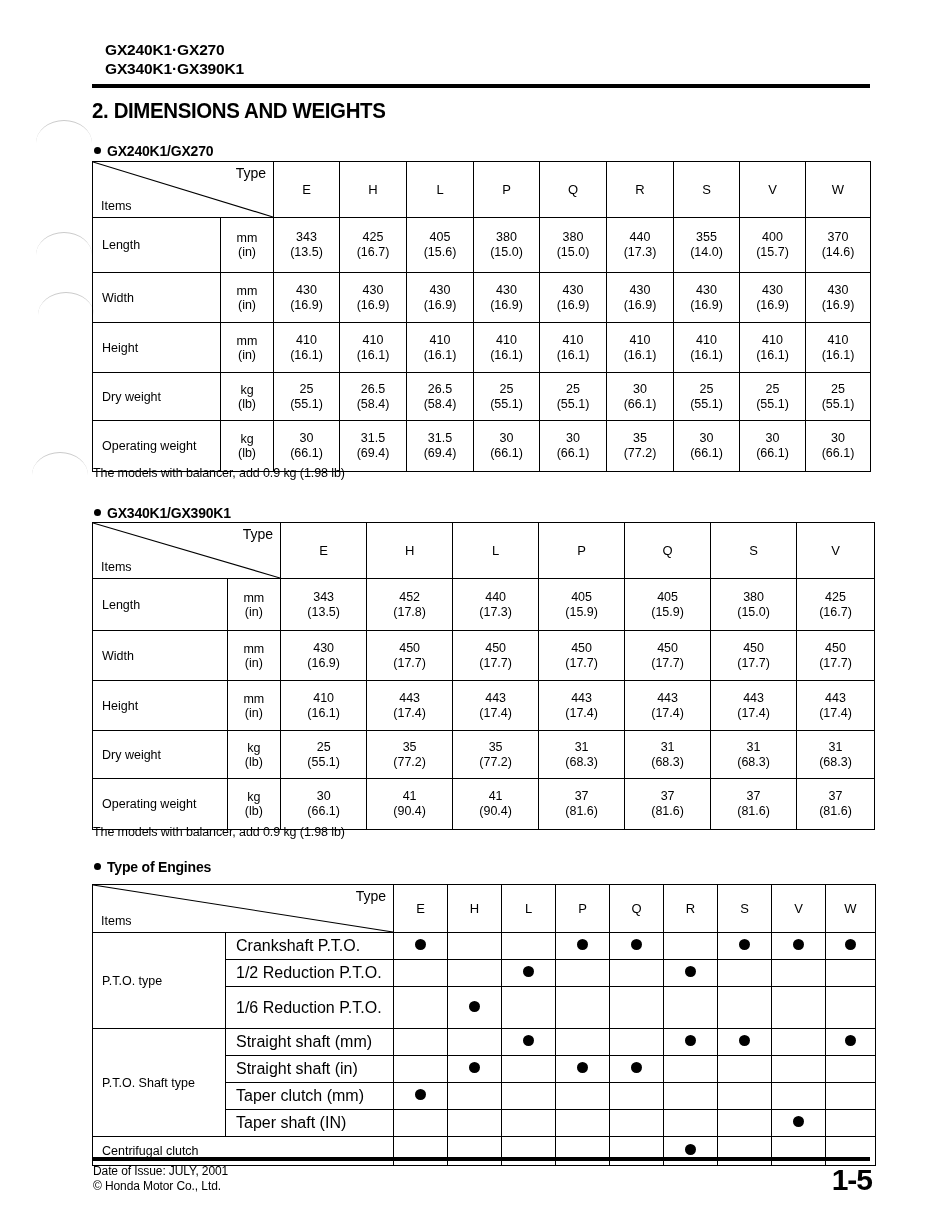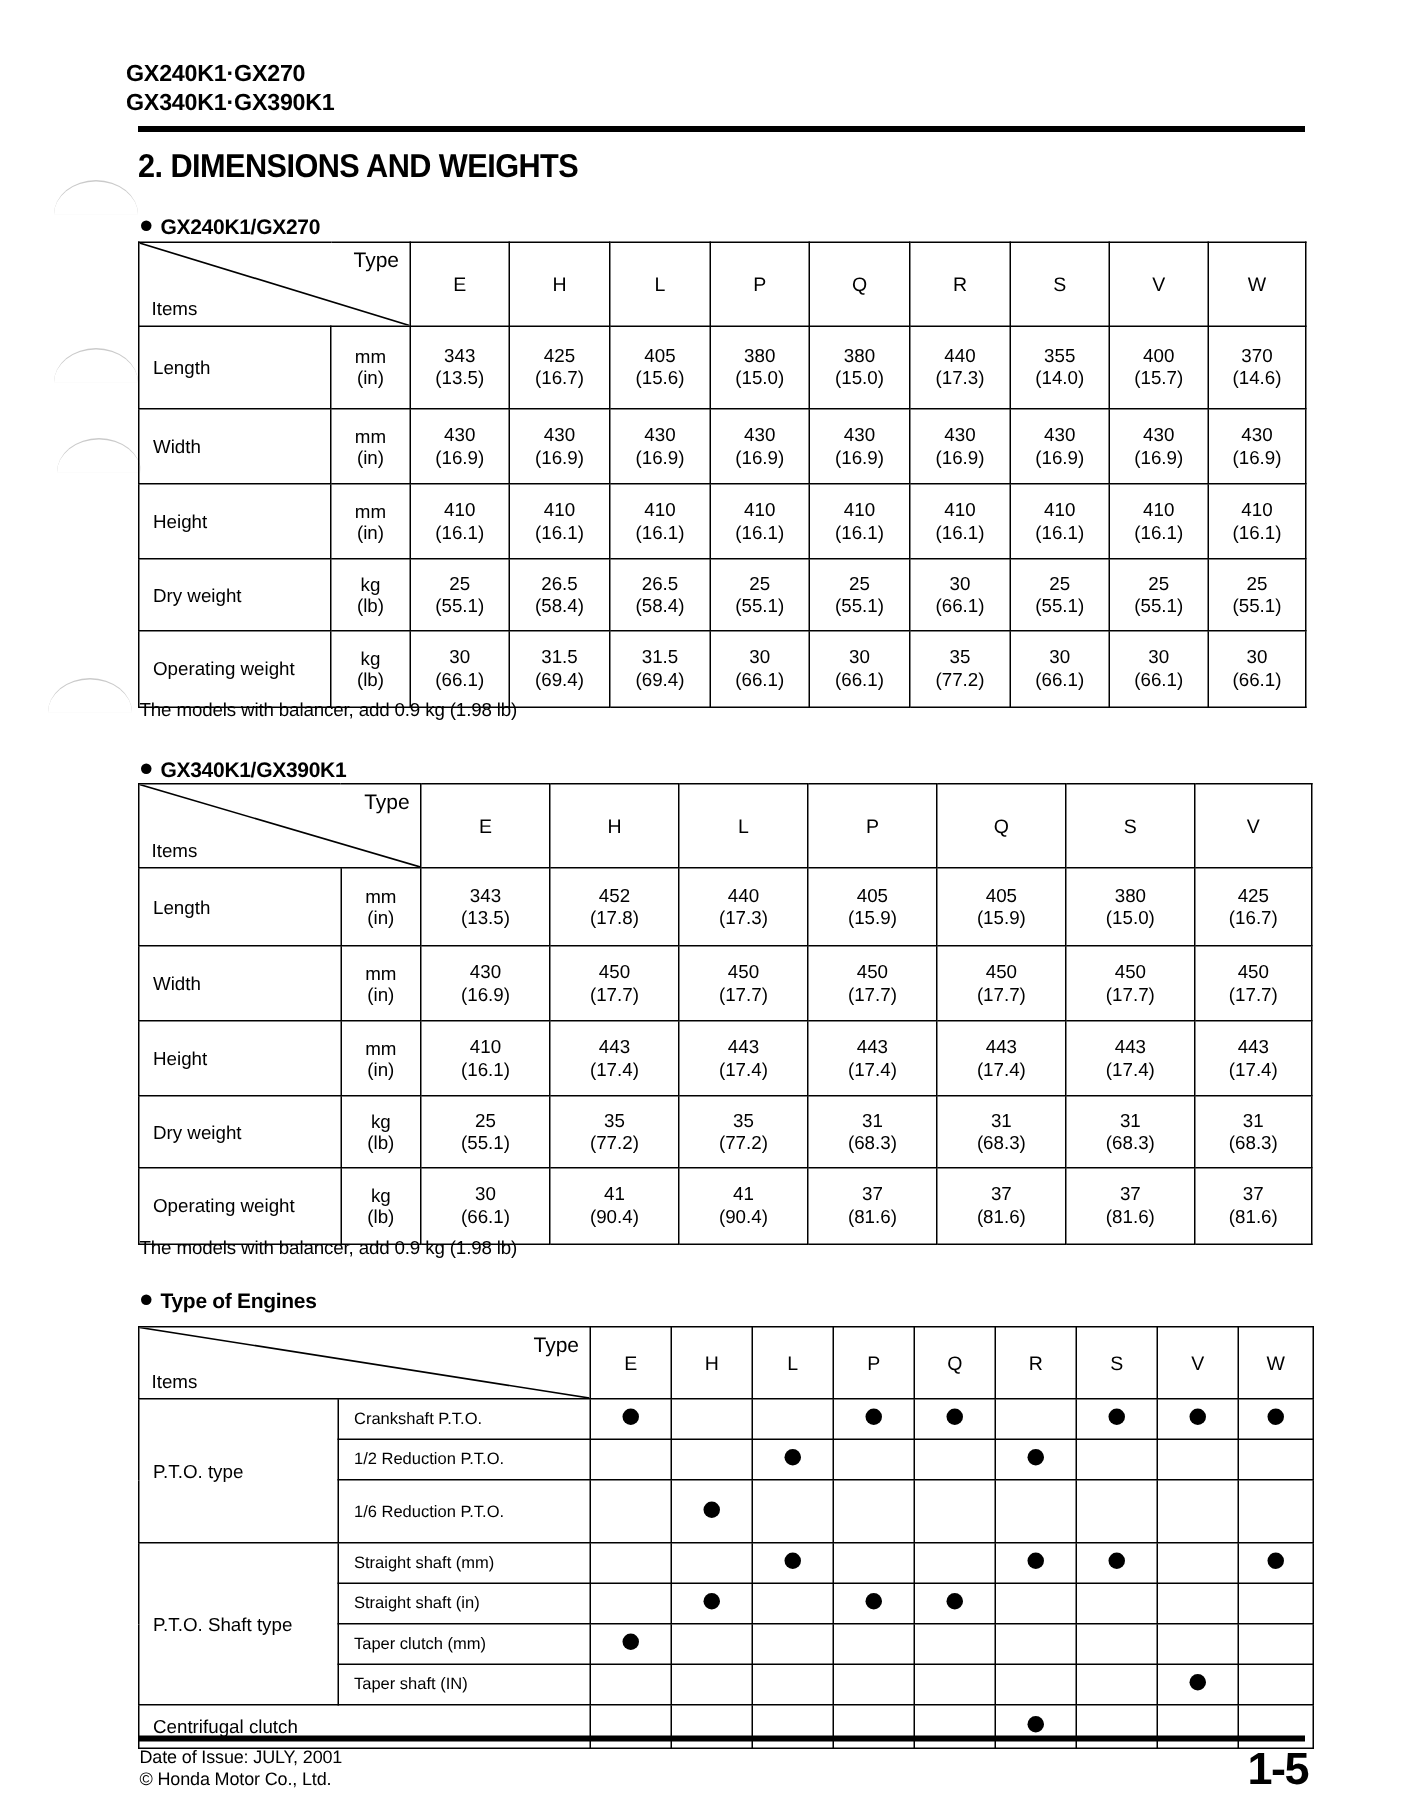--- a/index.html
+++ b/index.html
@@ -29,21 +29,21 @@
     width: 56px;
     height: 22px;
     border-top: 1.5px solid #b9b9b9;
     border-radius: 50% 50% 0 0 / 100% 100% 0 0;
     opacity: .75;
   }
 
   
   .model-header {
     position: absolute;
-    left: 84px;
+    left: 105px;
     top: 40px;
     font-size: 15.5px;
     font-weight: bold;
     letter-spacing: -0.15px;
     line-height: 19px;
   }
   .model-header .line { white-space: nowrap; }
   .header-rule {
     position: absolute;
     left: 92px;
@@ -150,21 +150,21 @@
   .dot {
     display: inline-block;
     width: 11px;
     height: 11px;
     border-radius: 50%;
     background: #000;
   }
   .cell-sublabel {
     text-align: left !important;
     padding-left: 10px !important;
-    font-size: 11px;
+    font-size: 16px;
   }
 
   
   .footer-rule {
     position: absolute;
     left: 92px;
     top: 1157px;
     width: 778px;
     height: 3.5px;
     background: #000;

